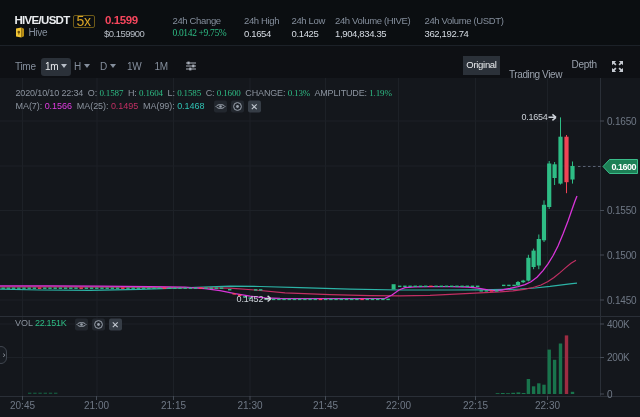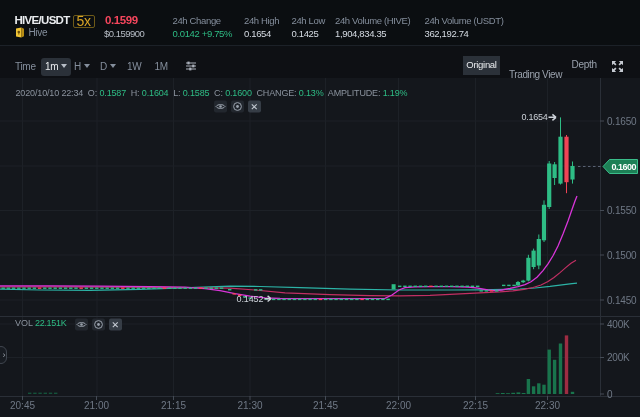--- a/index.html
+++ b/index.html
@@ -1,21 +1,21 @@
 <!DOCTYPE html>
 <html><head><meta charset="utf-8">
 <style>
 * { margin:0; padding:0; box-sizing:border-box; }
 html,body { background:#0b0e11; }
 #app { position:relative; width:640px; height:417px; overflow:hidden;
   font-family:"Liberation Sans",sans-serif; background:#0b0e11; }
 .abs { position:absolute; white-space:nowrap; }
 .lbl { color:#848e9c; font-size:9.5px; letter-spacing:-0.35px; }
 .val { color:#d5dbe3; font-size:9.5px; letter-spacing:-0.35px; }
-.grn { color:#2ebd85; }
+.grn { color:#2ebd85;font-family:Liberation Serif, serif; }
 .tb  { color:#848e9c; font-size:10px; letter-spacing:-0.3px; line-height:18px;text-align:right; }
 svg.chart { position:absolute; left:0; top:0; }
 .caret { display:inline-block; margin-left:3px; vertical-align:1.5px; width:0; height:0;
   border-left:3px solid transparent; border-right:3px solid transparent; border-top:4px solid #848e9c; }
 </style></head>
 <body>
 <div id="app">
 <svg class="chart" width="640" height="417">
       <rect x="0" y="45" width="640" height="372" fill="#14171c"></rect>
 <rect x="0" y="0" width="640" height="45" fill="#0b0e11"></rect>
@@ -271,20 +271,21 @@
 <div class="abs" style="left:611.5px; top:60.5px; line-height:0;">
   <svg width="11" height="11" viewBox="0 0 12 12" fill="#c5cad1">
     <path d="M0 0 h4.5 l-1.6 1.6 2 2 -1.3 1.3 -2 -2 L0 4.5 Z"></path>
     <path d="M12 0 v4.5 l-1.6 -1.6 -2 2 -1.3 -1.3 2 -2 L7.5 0 Z"></path>
     <path d="M0 12 v-4.5 l1.6 1.6 2 -2 1.3 1.3 -2 2 L4.5 12 Z"></path>
     <path d="M12 12 h-4.5 l1.6 -1.6 -2 -2 1.3 -1.3 2 2 L12 7.5 Z"></path>
   </svg>
 </div>
 
 <div class="abs" style="left:15.5px; top:87.5px; font-size:9px; letter-spacing:-0.15px; color:#8b939e; line-height:11px;">2020/10/10 22:34&nbsp; O: <span class="grn">0.1587</span>&nbsp; H: <span class="grn">0.1604</span>&nbsp; L: <span class="grn">0.1585</span>&nbsp; C: <span class="grn">0.1600</span>&nbsp; CHANGE: <span class="grn">0.13%</span>&nbsp; AMPLITUDE: <span class="grn">1.19%</span></div>
+<div class="abs" style="left:15.5px; top:100.5px; font-size:9px; letter-spacing:-0.05px; color:#8b939e; line-height:11px;">MA(7): <span style="color:#e13ce1;">0.1566</span>&nbsp; MA(25): <span style="color:#c22f63;">0.1495</span>&nbsp; MA(99): <span style="color:#30c0b2;">0.1468</span></div>
 <div class="abs" style="left:213.5px; top:100px; line-height:0;"><svg width="52" height="13" viewBox="0 0 52 13">
     <rect x="0" y="0.5" width="13" height="12" rx="2" fill="#22272e"></rect>
     <path d="M2 6.5 C3.8 3.9 9.2 3.9 11 6.5 C9.2 9.1 3.8 9.1 2 6.5 Z" fill="none" stroke="#9aa2ad" stroke-width="1"></path>
     <circle cx="6.5" cy="6.5" r="1.3" fill="#9aa2ad"></circle>
     <rect x="17" y="0.5" width="13" height="12" rx="2" fill="#22272e"></rect>
     <circle cx="23.5" cy="6.5" r="3.9" fill="none" stroke="#9aa2ad" stroke-width="1"></circle>
     <circle cx="23.5" cy="6.5" r="1.4" fill="#9aa2ad"></circle>
     <rect x="34" y="0.5" width="13" height="12" rx="2" fill="#363d46"></rect>
     <path d="M37.8 4.3 l4.9 4.9 M42.7 4.3 l-4.9 4.9" stroke="#c3c9d1" stroke-width="1.1"></path>
   </svg></div>

